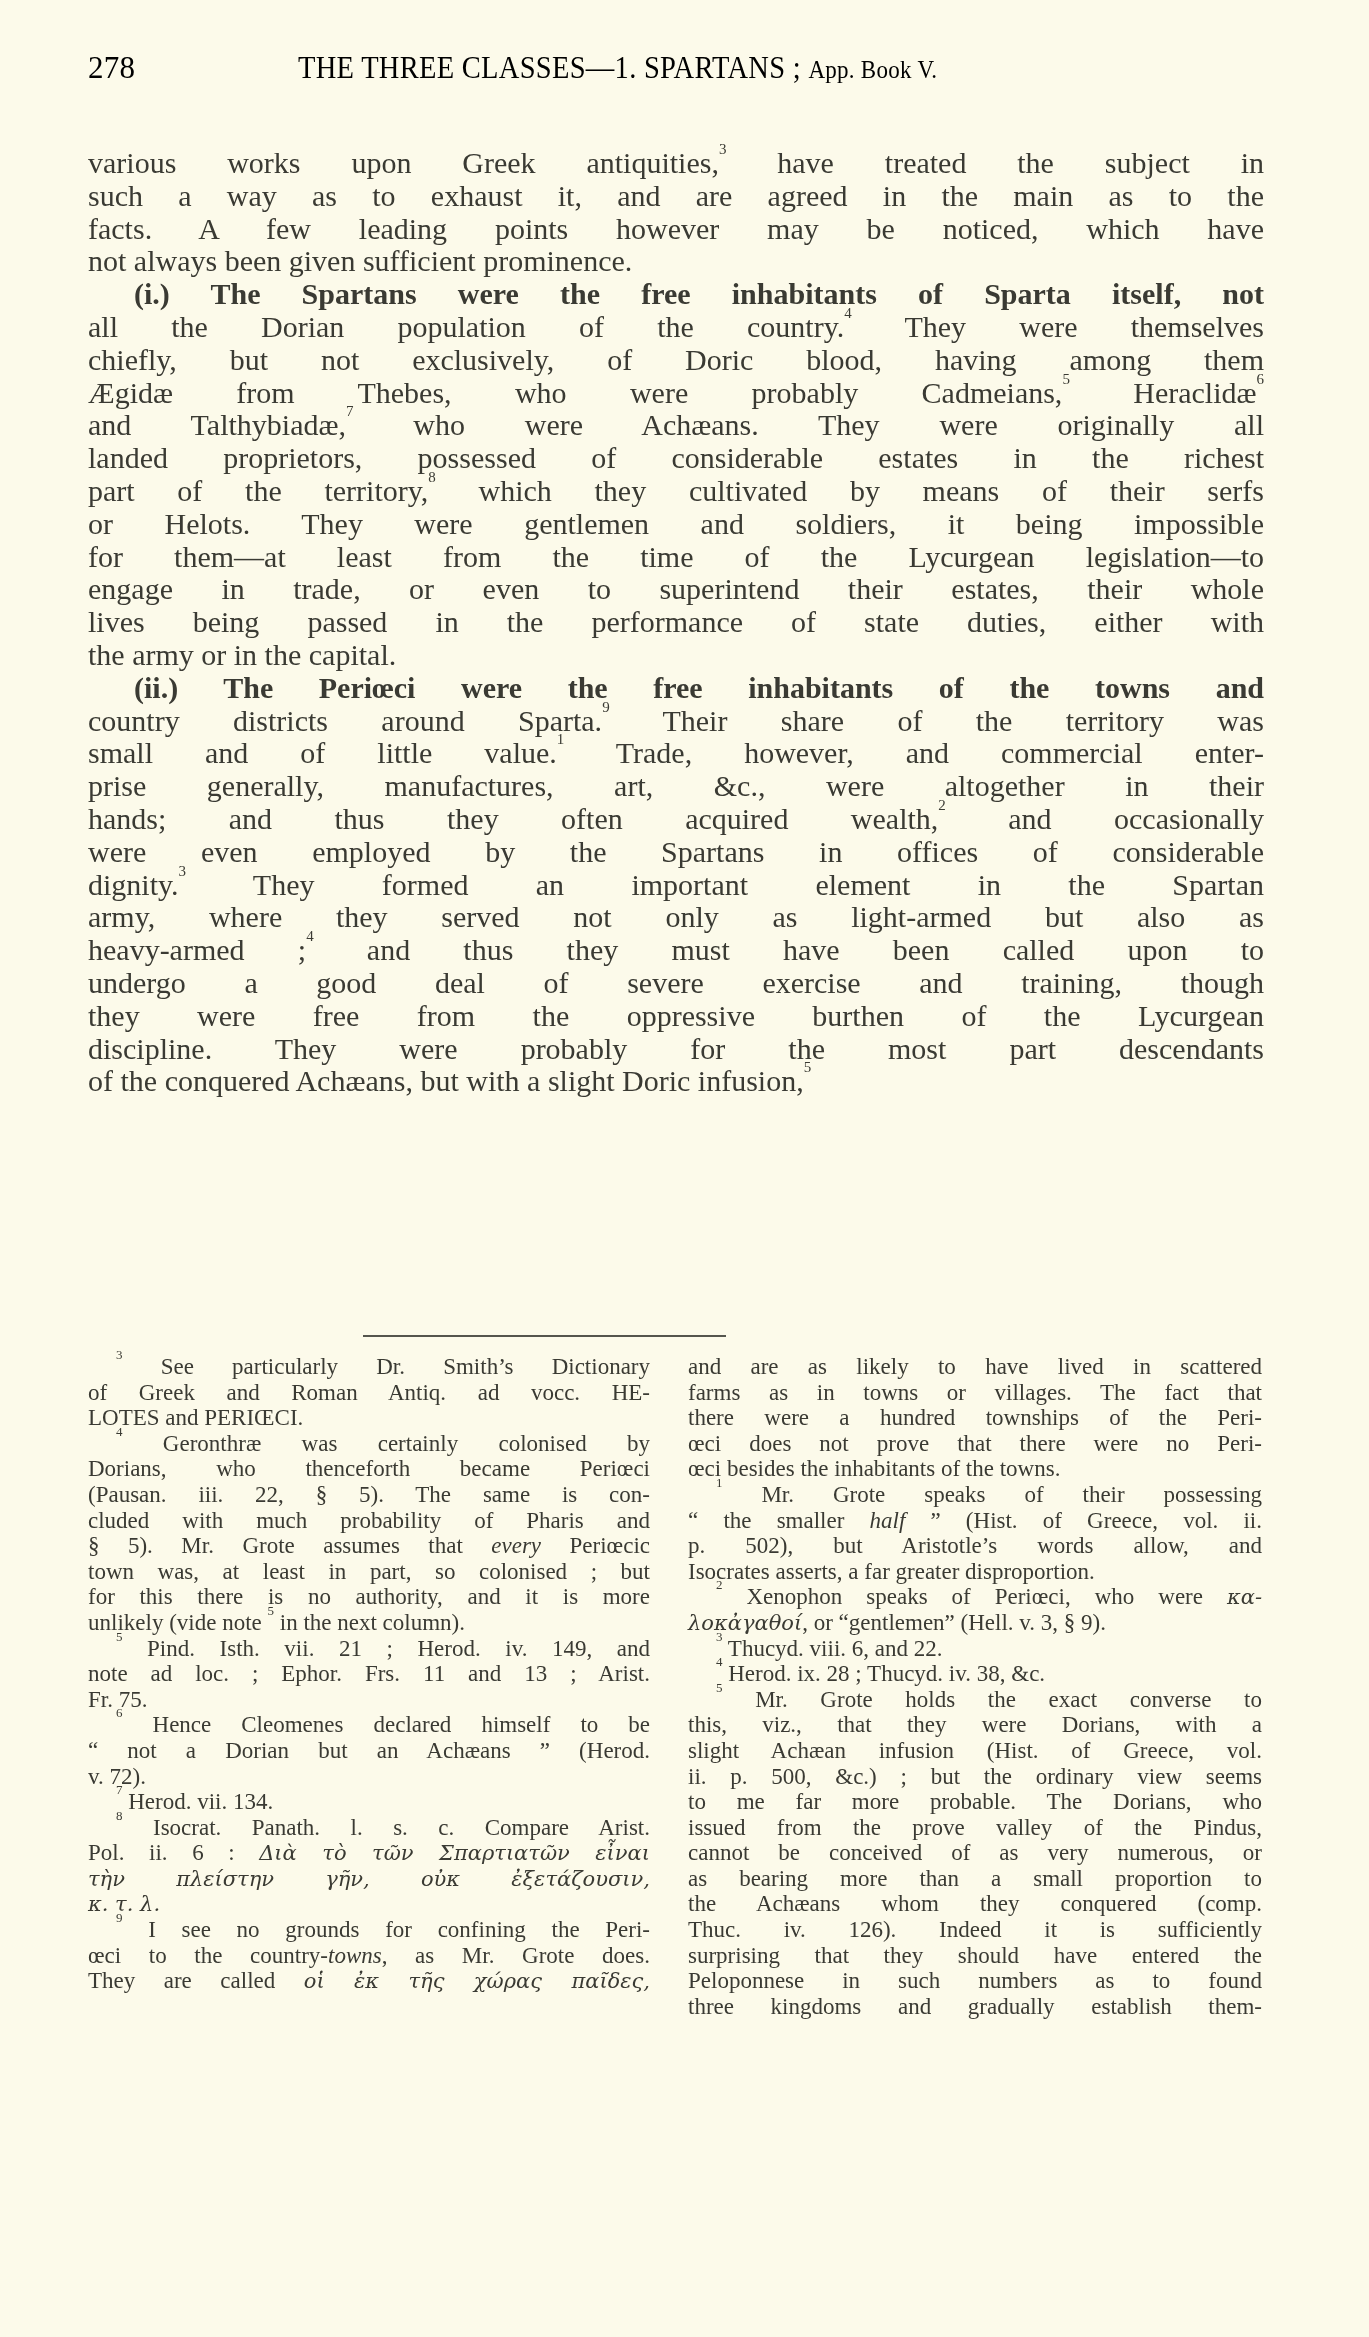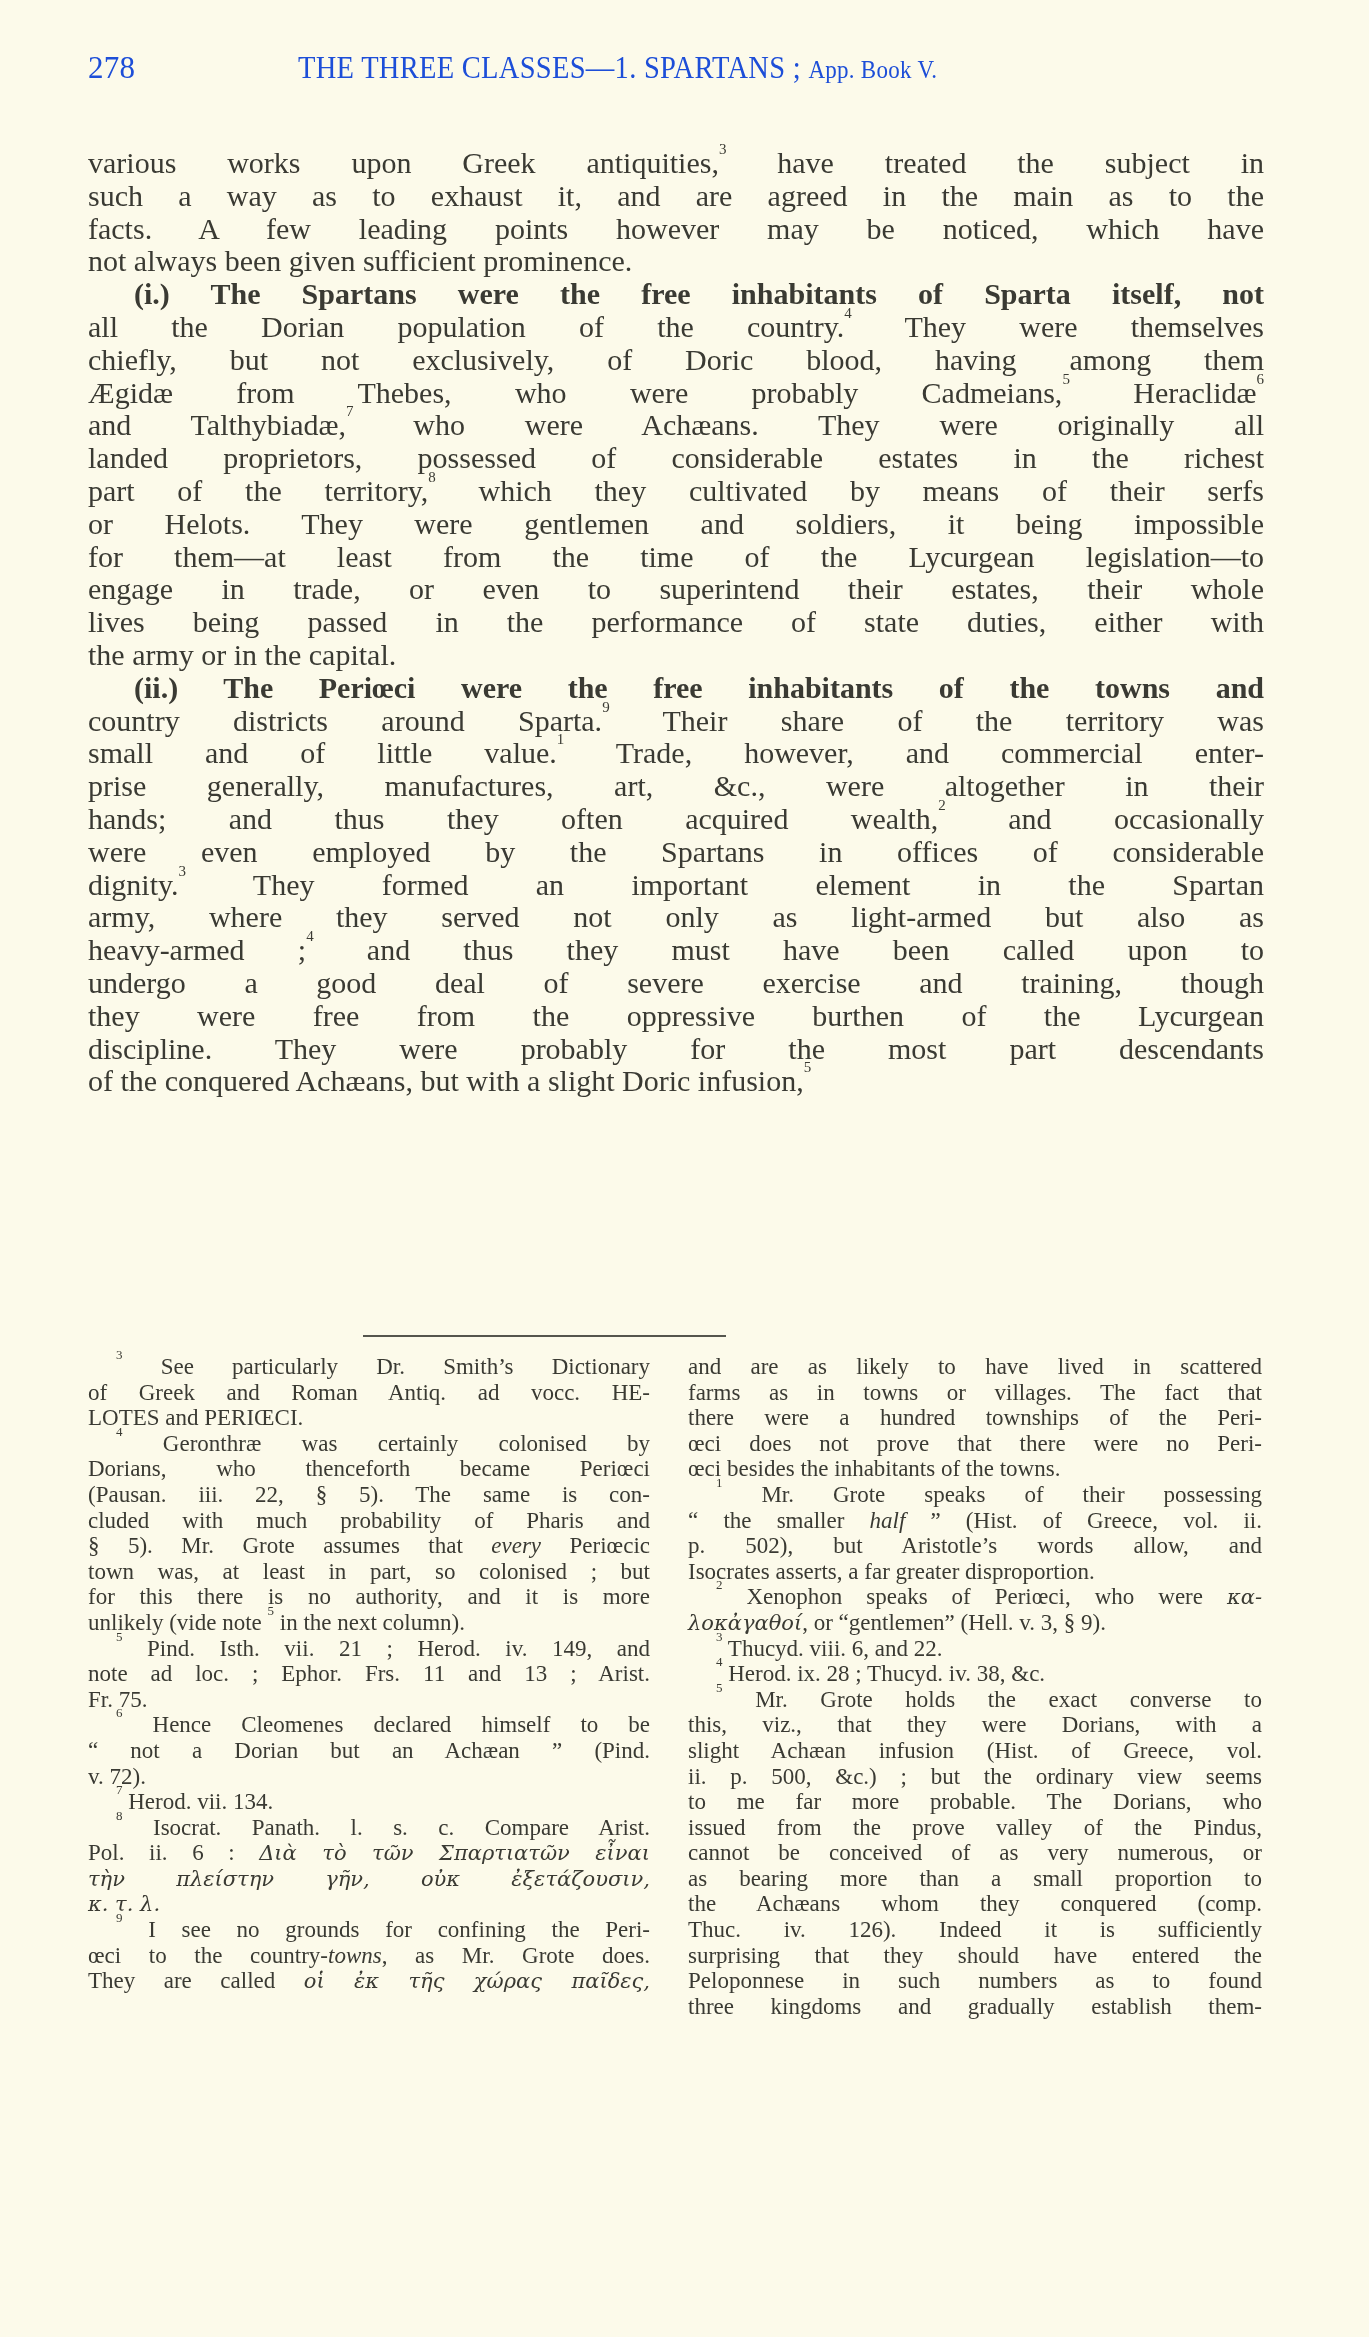--- a/index.html
+++ b/index.html
@@ -7,21 +7,21 @@
     width: 1369px; height: 2337px;
     background: #fcfaea;
     color: #3a3a33;
     font-family: "Liberation Serif", "DejaVu Serif", serif;
     position: relative;
     overflow: hidden;
   }
   .page { position: absolute; left: 0; top: 0; width: 1369px; height: 2337px; }
   .header {
     position: absolute; top: 50px; left: 88px; width: 1176px; height: 40px;
-    font-size: 31px; letter-spacing: 0.3px; color: #1d4ed8;
+    font-size: 31px; letter-spacing: 0.3px; color: #000000;
   }
   .header .pagenum { position: absolute; left: 0; top: 0; }
   .header .title { position: absolute; left: 210px; top: 0; transform: scaleX(0.92); transform-origin: left top; white-space: nowrap; }
   .header .title .sc { font-size: 25px; }
   .body-text {
     position: absolute; left: 88px; top: 147px; width: 1176px;
     font-size: 30px; line-height: 32.8px;
   }
   .line {
     display: block; white-space: nowrap; text-align: justify; text-align-last: justify;
@@ -101,21 +101,21 @@
       <span class="fn-line"><span>(Pausan. iii. 22, § 5).  The same is con-</span></span>
       <span class="fn-line"><span>cluded with much probability of Pharis and</span></span>
       <span class="fn-line"><span>§ 5).  Mr. Grote assumes that </span><span class="it">every</span><span> Periœcic</span></span>
       <span class="fn-line"><span>town was, at least in part, so colonised ; but</span></span>
       <span class="fn-line"><span>for this there is no authority, and it is more</span></span>
       <span class="fn-line last"><span>unlikely (vide note </span><sup>5</sup><span> in the next column).</span></span>
       <span class="fn-line fn-indent"><sup>5</sup> <span>Pind. Isth. vii. 21 ; Herod. iv. 149, and</span></span>
       <span class="fn-line"><span>note ad loc. ; Ephor. Frs. 11 and 13 ; Arist.</span></span>
       <span class="fn-line last"><span>Fr. 75.</span></span>
       <span class="fn-line fn-indent"><sup>6</sup> <span>Hence Cleomenes declared himself to be</span></span>
-      <span class="fn-line"><span>“ not a Dorian but an Achæan ” (Pind.</span></span>
+      <span class="fn-line"><span>“ not a Dorian but an Achæans ” (Herod.</span></span>
       <span class="fn-line last"><span>v. 72).</span></span>
       <span class="fn-line last fn-indent"><sup>7</sup> <span>Herod. vii. 134.</span></span>
       <span class="fn-line fn-indent"><sup>8</sup> <span>Isocrat. Panath. l. s. c.  Compare Arist.</span></span>
       <span class="fn-line"><span>Pol. ii. 6 : </span><span class="greek">Διὰ τὸ τῶν Σπαρτιατῶν εἶναι</span></span>
       <span class="fn-line"><span class="greek">τὴν πλείστην γῆν, οὐκ ἐξετάζουσιν,</span></span>
       <span class="fn-line last"><span class="greek">κ. τ. λ.</span></span>
       <span class="fn-line fn-indent"><sup>9</sup> <span>I see no grounds for confining the Peri-</span></span>
       <span class="fn-line"><span>œci to the country-</span><span class="it">towns</span><span>, as Mr. Grote does.</span></span>
       <span class="fn-line"><span>They are called </span><span class="greek">οἱ ἐκ τῆς χώρας παῖδες,</span></span>
     </div>

